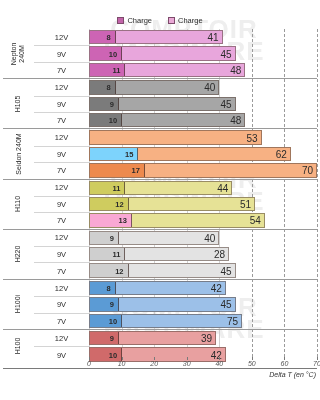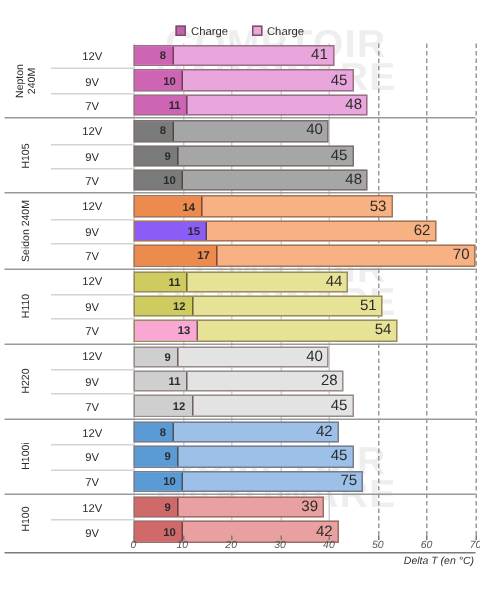--- a/index.html
+++ b/index.html
@@ -238,32 +238,29 @@
         </div>
         <div class="grp">
           <div class="grp-label">
             <span>Seidon 240M</span>
           </div>
           <div class="row">
             <div class="volt">12V</div>
             <div class="bar-area">
               <div class="bar" style="width: 75.7143%; background: rgb(247, 177, 131);">
                 <span class="val">53</span>
-                <div class="bar-inner" style="width: 26.4151%; background: rgb(237, 138, 78);">
-                  <span class="val">14</span>
-                </div>
               </div>
             </div>
           </div>
           <div class="row">
             <div class="volt">9V</div>
             <div class="bar-area">
               <div class="bar" style="width: 88.5714%; background: rgb(247, 177, 131);">
                 <span class="val">62</span>
-                <div class="bar-inner" style="width: 24.1935%; background: #8b5cf6; padding-left: 16px;">
+                <div class="bar-inner" style="width: 24.1935%; background: #7dd3fc; padding-left: 16px;">
                   <span class="val">15</span>
                 </div>
               </div>
             </div>
           </div>
           <div class="row">
             <div class="volt">7V</div>
             <div class="bar-area">
               <div class="bar" style="width: 100%; background: rgb(247, 177, 131);">
                 <span class="val">70</span>

